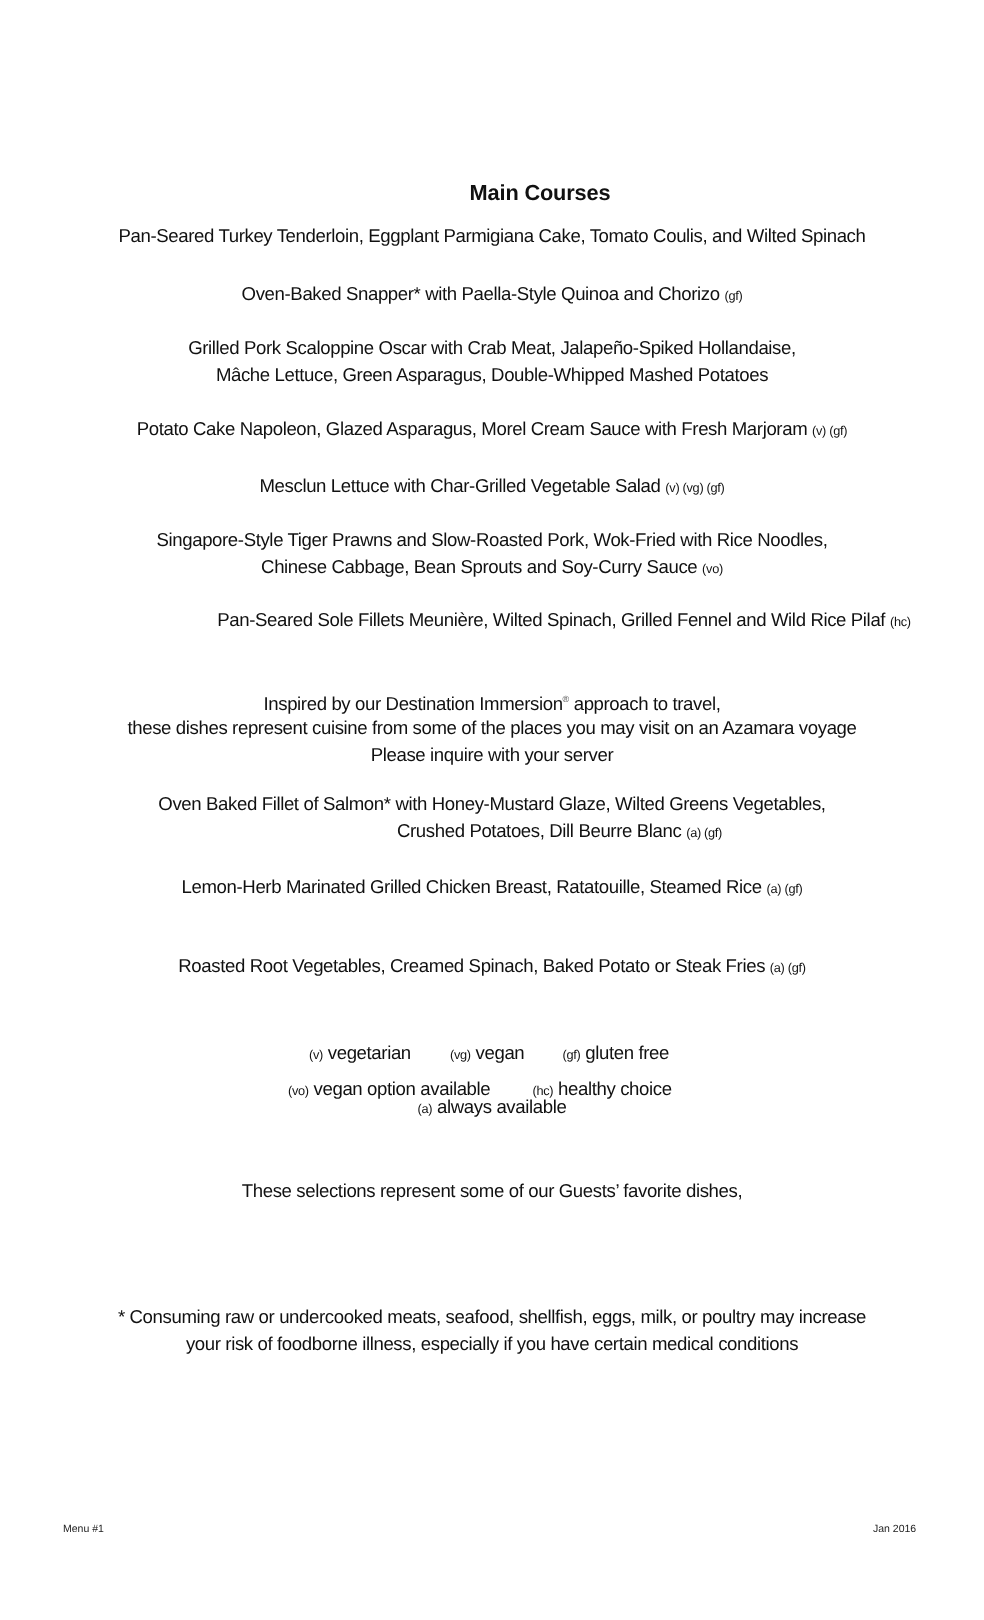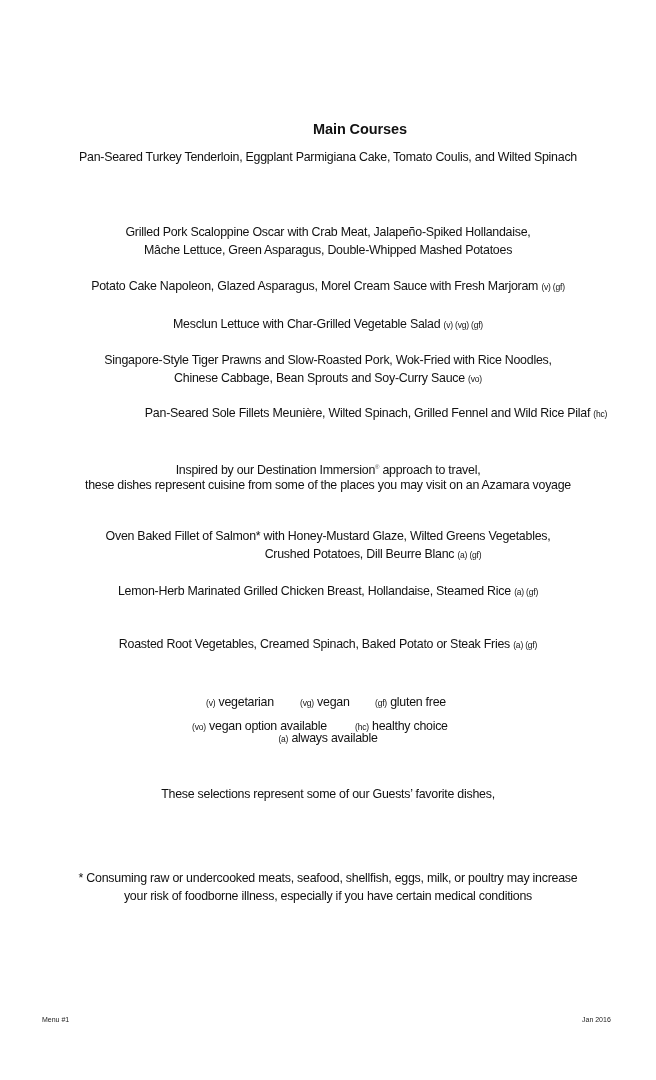--- a/index.html
+++ b/index.html
@@ -70,20 +70,24 @@
 <body>
 
 <div class="page">
 
   <div class="line title" style="top:121px;padding-left:32px;">Main Courses</div>
 
   <div class="line" style="top:149px;">
     <span>Pan-Seared Turkey Tenderloin, Eggplant Parmigiana Cake, Tomato Coulis, and Wilted Spinach</span>
   </div>
 
+  <div class="line" style="top:188px;">
+    <span>Oven-Baked Snapper* with Paella-Style Quinoa and Chorizo</span>
+    <span class="tag">(gf)</span>
+  </div>
 
   <div class="line" style="top:224px;">
     <span>Grilled Pork Scaloppine Oscar with Crab Meat, Jalapeño-Spiked Hollandaise,</span>
   </div>
   <div class="line" style="top:242px;">
     <span>Mâche Lettuce, Green Asparagus, Double-Whipped Mashed Potatoes</span>
   </div>
 
   <div class="line" style="top:278px;">
     <span>Potato Cake Napoleon, Glazed Asparagus, Morel Cream Sauce with Fresh Marjoram</span>
@@ -105,31 +109,32 @@
 
   <div class="line" style="top:405px;padding-left:48px;">
     <span>Pan-Seared Sole Fillets Meunière, Wilted Spinach, Grilled Fennel and Wild Rice Pilaf</span>
     <span class="tag">(hc)</span>
   </div>
 
   <div class="line" style="top:459px;">
     <span>Inspired by our Destination Immersion</span><sup class="reg">®</sup><span> approach to travel,</span>
   </div>
   <div class="line" style="top:477px;">these dishes represent cuisine from some of the places you may visit on an Azamara voyage</div>
+  <div class="line" style="top:495px;">Please inquire with your server</div>
 
   <div class="line" style="top:528px;">
     <span>Oven Baked Fillet of Salmon* with Honey-Mustard Glaze, Wilted Greens Vegetables,</span>
   </div>
   <div class="line" style="top:546px;margin-left:45px;">
     <span>Crushed Potatoes, Dill Beurre Blanc</span>
     <span class="tag">(a) (gf)</span>
   </div>
 
   <div class="line" style="top:583px;">
-    <span>Lemon-Herb Marinated Grilled Chicken Breast, Hollandaise, Steamed Rice</span>
+    <span>Lemon-Herb Marinated Grilled Chicken Breast, Ratatouille, Steamed Rice</span>
     <span class="tag">(a) (gf)</span>
   </div>
 
   <div class="line" style="top:636px;">
     <span>Roasted Root Vegetables, Creamed Spinach, Baked Potato or Steak Fries</span>
     <span class="tag">(a) (gf)</span>
   </div>
 
   <div class="legend-row" style="top:694px;">
     <span class="legend-item" style="left:206px;">

